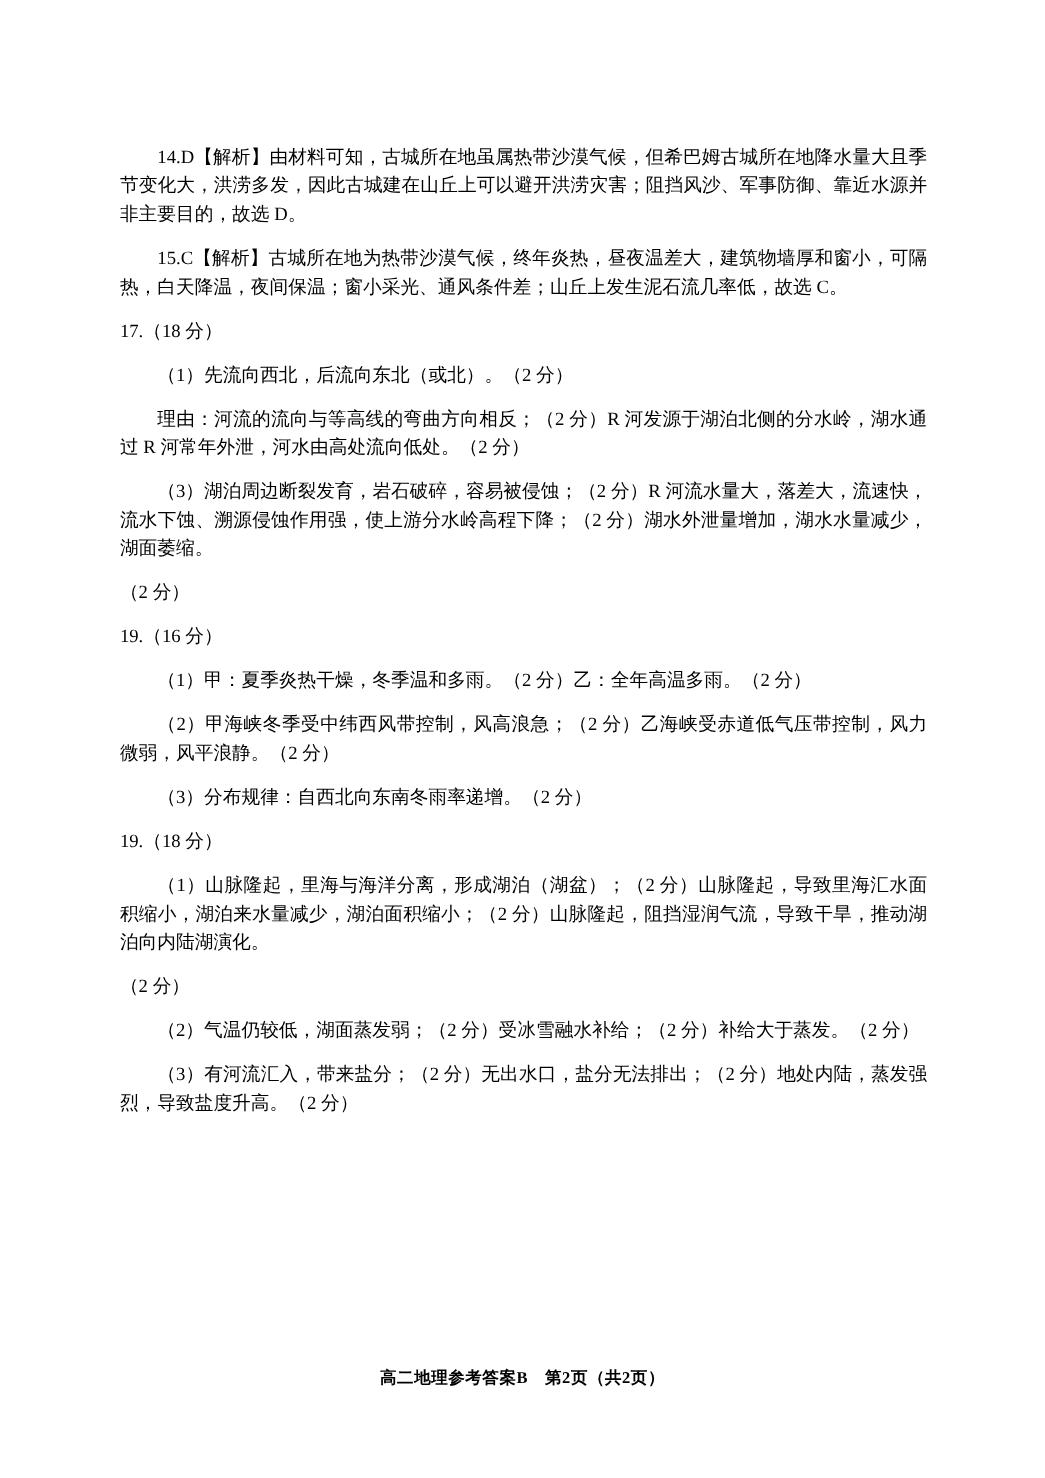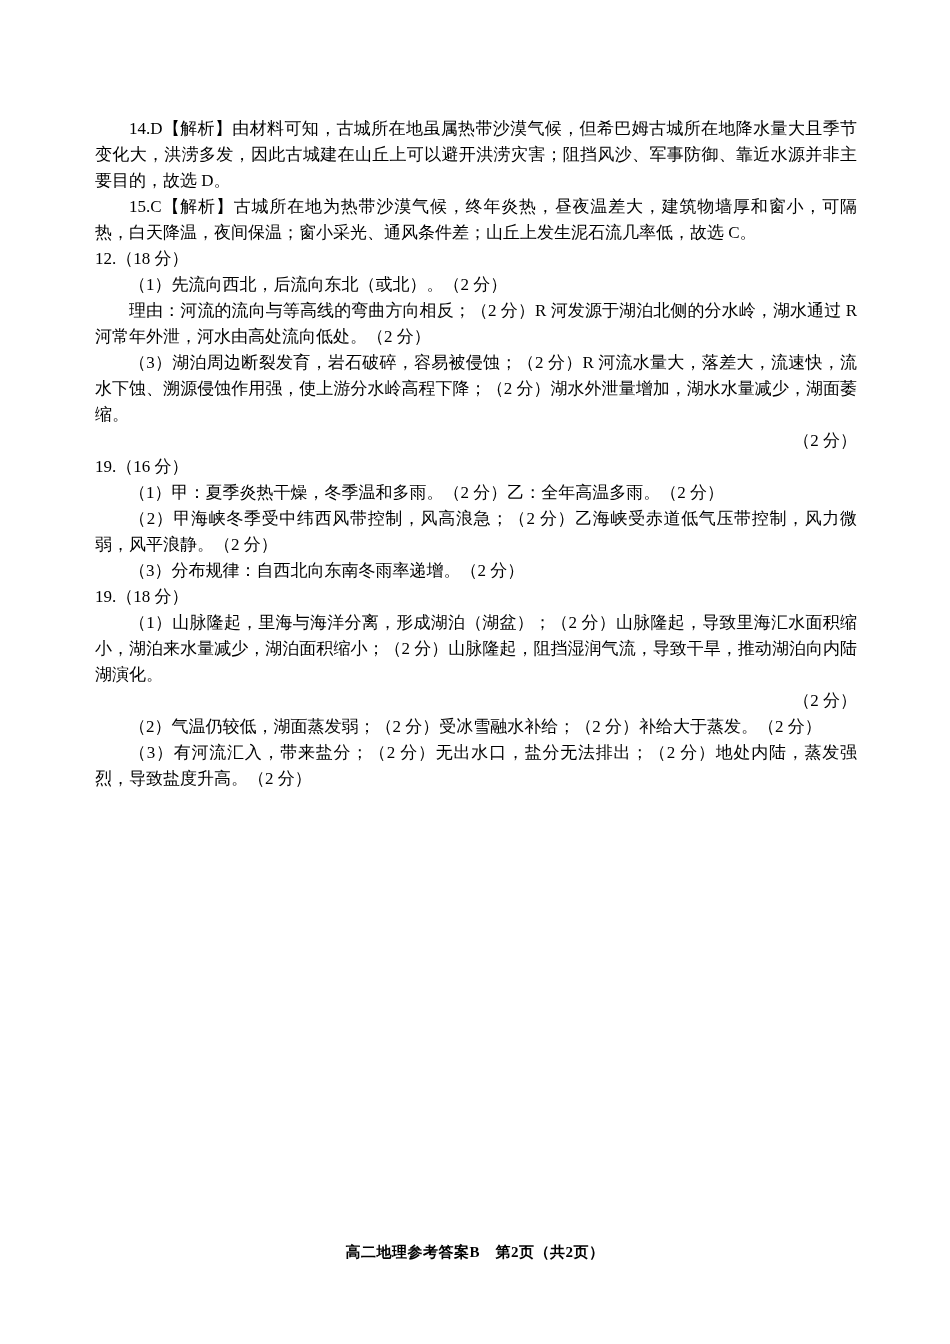--- a/index.html
+++ b/index.html
@@ -26,31 +26,30 @@
   .content {
     position: absolute;
     top: 116px;
     left: 95px;
     width: 762px;
     font-size: 17px;
     line-height: 26px;
     text-align: justify;
   }
   p.para {
-    margin: 0;
+    margin: 14px;
     padding: 0;
   }
   p.indent {
     text-indent: 2em;
   }
   p.flush {
     text-indent: 0;
   }
   p.right {
-    text-align: right;
     text-indent: 0;
   }
   .footer {
     position: absolute;
     left: 0;
     bottom: 82px;
     width: 100%;
     text-align: center;
     font-size: 15px;
     font-weight: bold;
@@ -58,21 +57,21 @@
     margin-top: 16px;
   }
 </style>
 </head>
 <body>
 
 <div class="page">
   <div class="content" id="content">
       <p class="para indent">14.D【解析】由材料可知，古城所在地虽属热带沙漠气候，但希巴姆古城所在地降水量大且季节变化大，洪涝多发，因此古城建在山丘上可以避开洪涝灾害；阻挡风沙、军事防御、靠近水源并非主要目的，故选 D。</p>
       <p class="para indent">15.C【解析】古城所在地为热带沙漠气候，终年炎热，昼夜温差大，建筑物墙厚和窗小，可隔热，白天降温，夜间保温；窗小采光、通风条件差；山丘上发生泥石流几率低，故选 C。</p>
-      <p class="para flush">12.（18 分）</p>
+      <p class="para flush">17.（18 分）</p>
       <p class="para indent">（1）先流向西北，后流向东北（或北）。（2 分）</p>
       <p class="para indent">理由：河流的流向与等高线的弯曲方向相反；（2 分）R 河发源于湖泊北侧的分水岭，湖水通过 R 河常年外泄，河水由高处流向低处。（2 分）</p>
       <p class="para indent">（3）湖泊周边断裂发育，岩石破碎，容易被侵蚀；（2 分）R 河流水量大，落差大，流速快，流水下蚀、溯源侵蚀作用强，使上游分水岭高程下降；（2 分）湖水外泄量增加，湖水水量减少，湖面萎缩。</p>
       <p class="para right">（2 分）</p>
       <p class="para flush">19.（16 分）</p>
       <p class="para indent">（1）甲：夏季炎热干燥，冬季温和多雨。（2 分）乙：全年高温多雨。（2 分）</p>
       <p class="para indent">（2）甲海峡冬季受中纬西风带控制，风高浪急；（2 分）乙海峡受赤道低气压带控制，风力微弱，风平浪静。（2 分）</p>
       <p class="para indent">（3）分布规律：自西北向东南冬雨率递增。（2 分）</p>
       <p class="para flush">19.（18 分）</p>
       <p class="para indent">（1）山脉隆起，里海与海洋分离，形成湖泊（湖盆）；（2 分）山脉隆起，导致里海汇水面积缩小，湖泊来水量减少，湖泊面积缩小；（2 分）山脉隆起，阻挡湿润气流，导致干旱，推动湖泊向内陆湖演化。</p>

